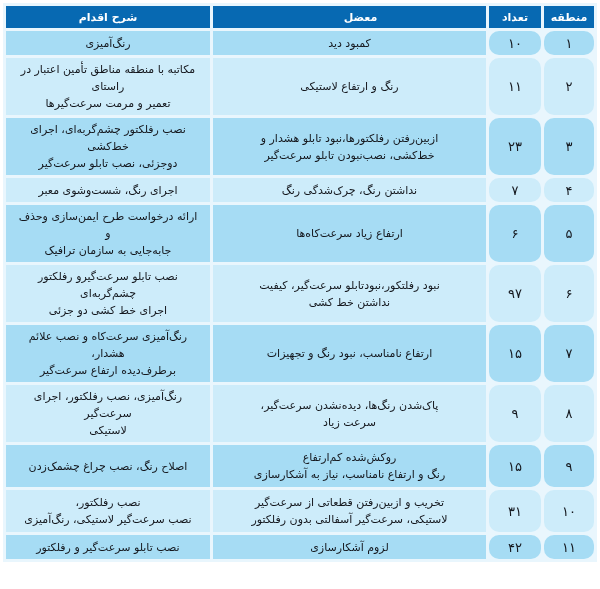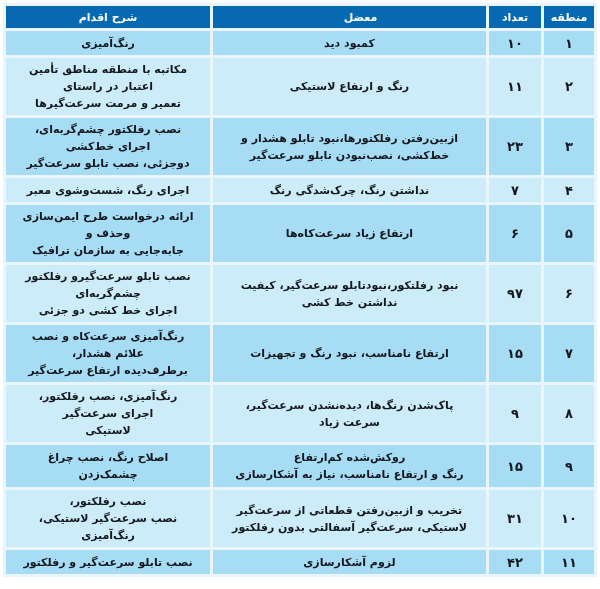--- a/index.html
+++ b/index.html
@@ -19,29 +19,29 @@
   table.speed-table{
     width:100%;table-layout:fixed;
     border-collapse:separate;border-spacing:3px;
     background:#e9f6fd;
   }
   th{
     background:#0769b2;color:#ffffff;font-weight:bold;
     font-size:11px;height:20px;padding:1px 2px;text-align:center;vertical-align:middle;
   }
   td{
-    background:#a6dcf4;color:#14171d;font-weight:bold;
-    font-size:11px;line-height:17px;padding:3px 16px;
+    background:#a6dcf4;color:#14171d;font-weight:normal;
+    font-size:11px;line-height:17px;padding:3px 9px;
     text-align:center;vertical-align:middle;white-space:pre-line;
     overflow:hidden;
   }
   tbody tr:nth-child(even) td{background:#cdecfa;}
   tbody tr.single td{height:18px;}
   tbody tr.double td{height:36px;}
-  td.num{font-size:13px;white-space:nowrap;}
+  td.num{font-size:13px;white-space:nowrap;border-radius:10px;}
   .col-district{width:46px;}
   .col-count{width:48px;}
   .col-problem{width:247px;padding-left:24px;}
 </style>
 </head>
 <body>
 
 <div class="page">
 
 

